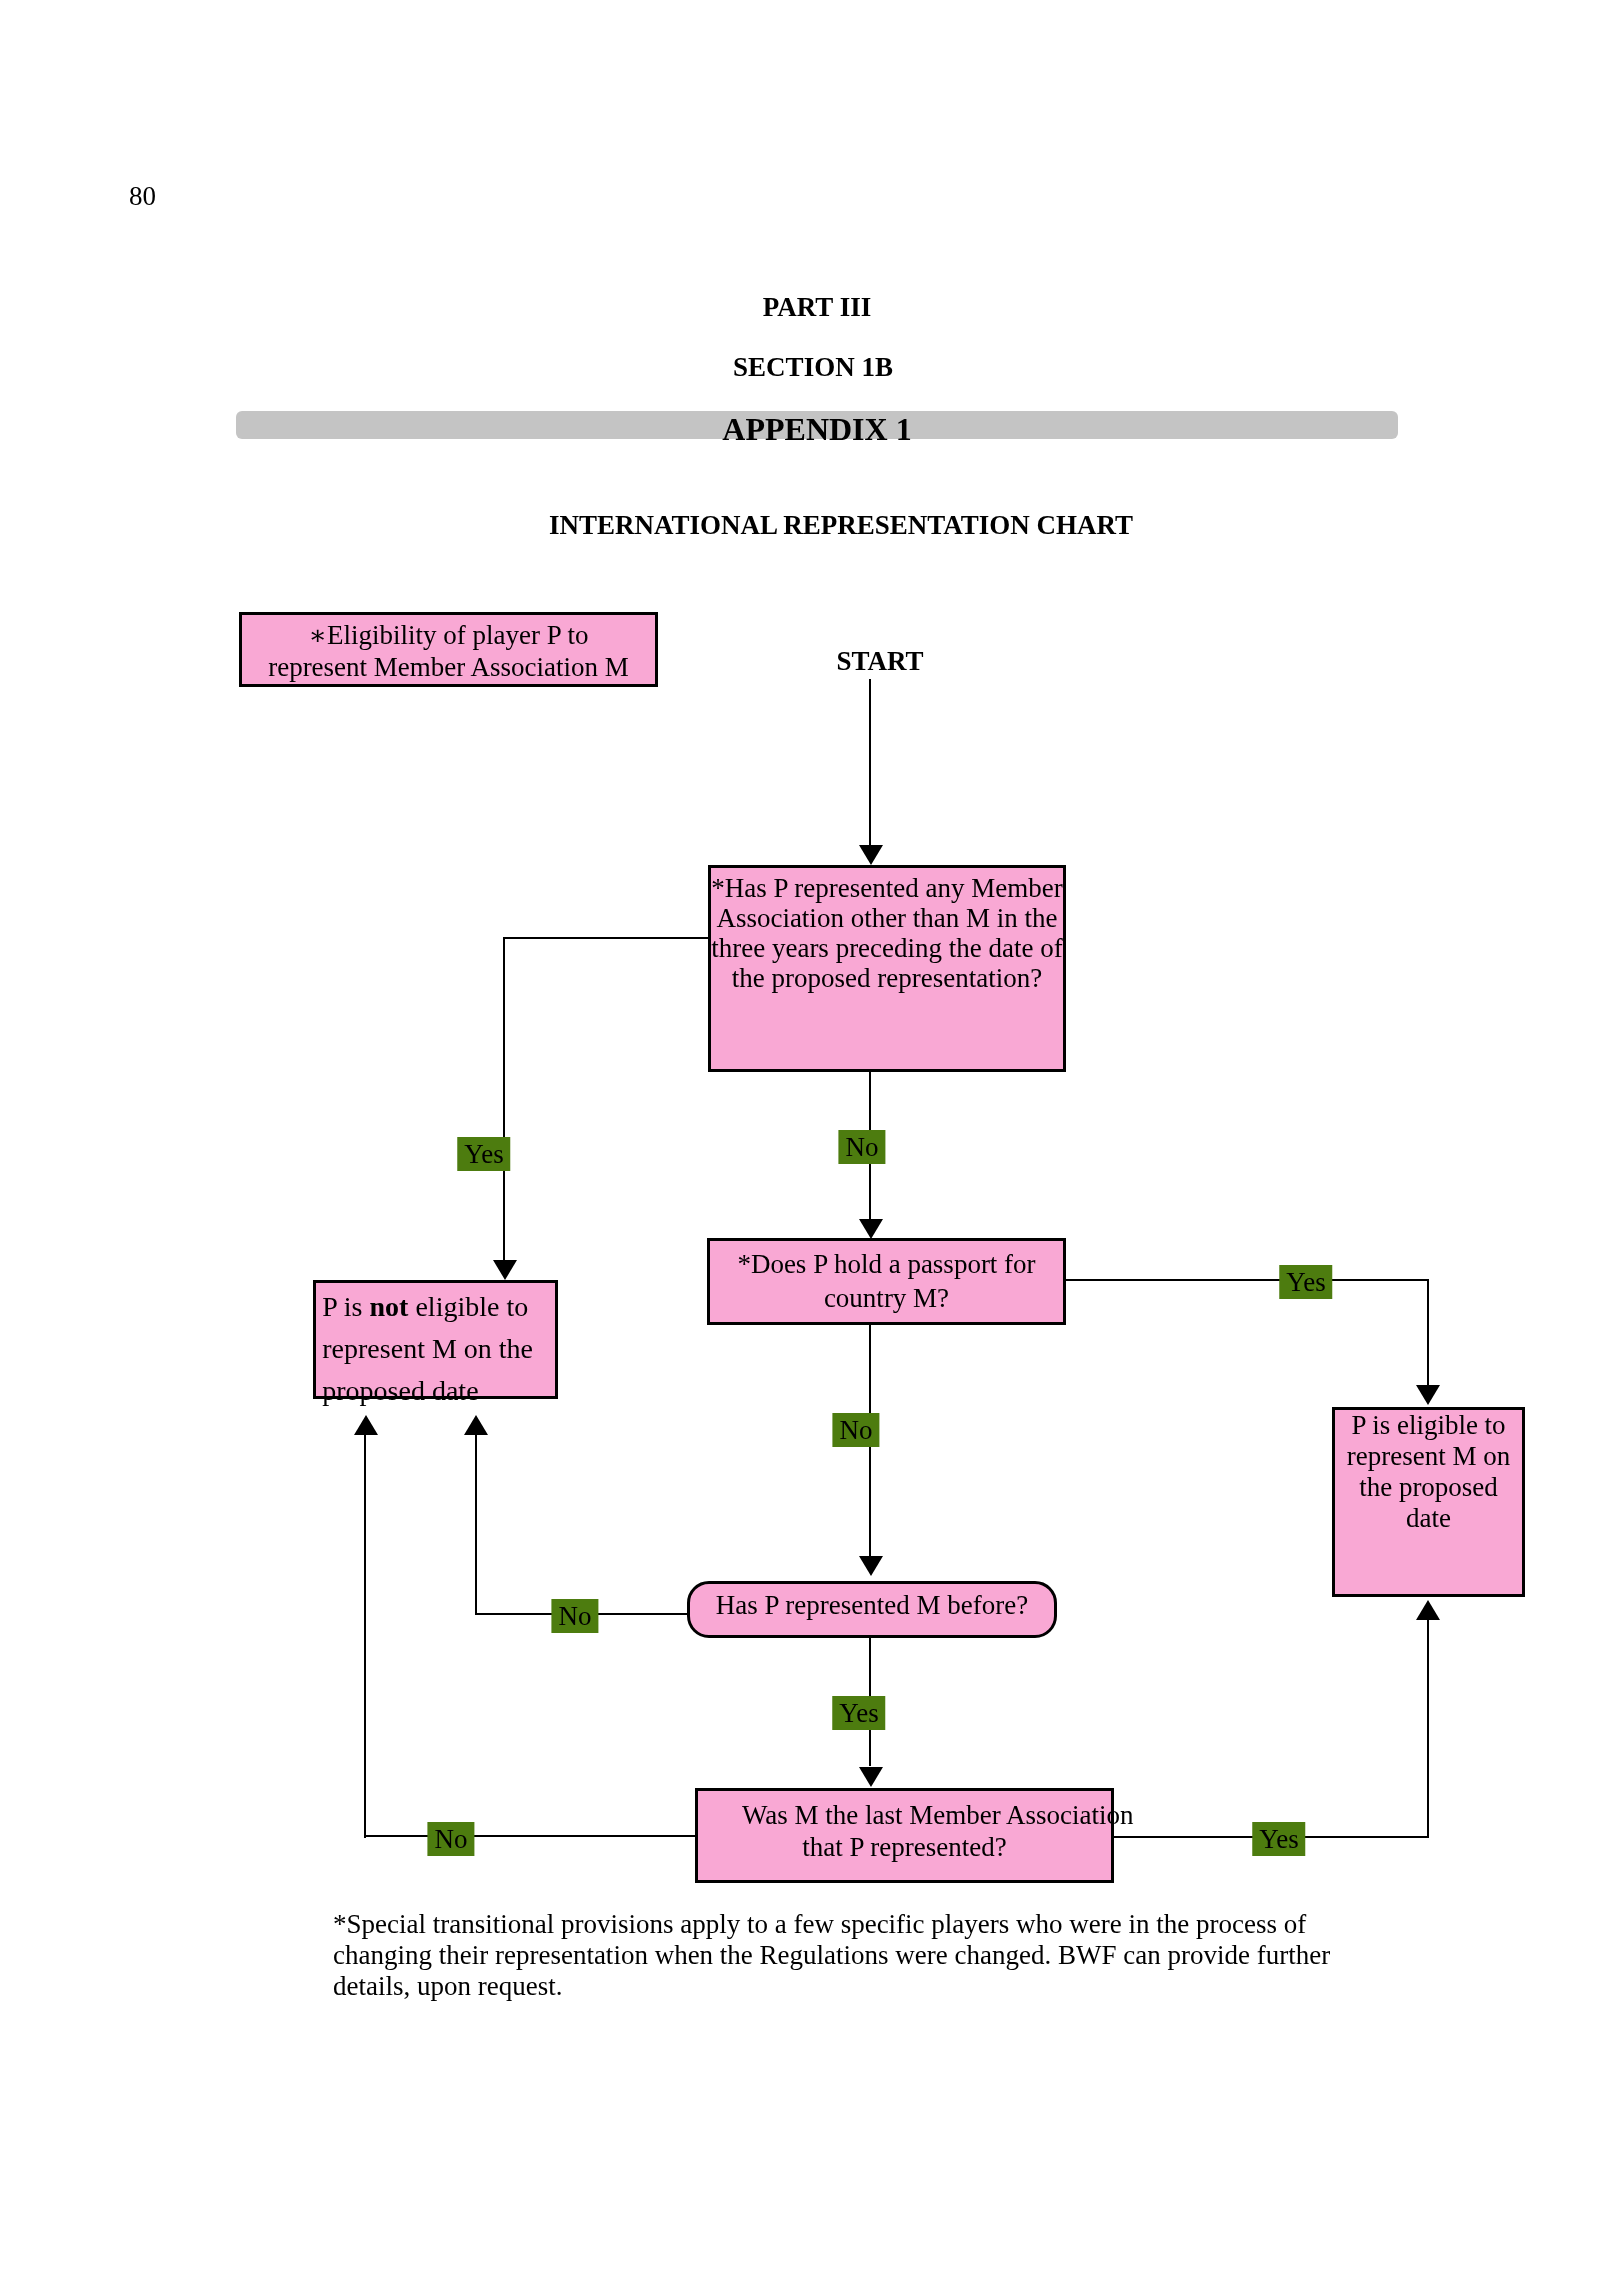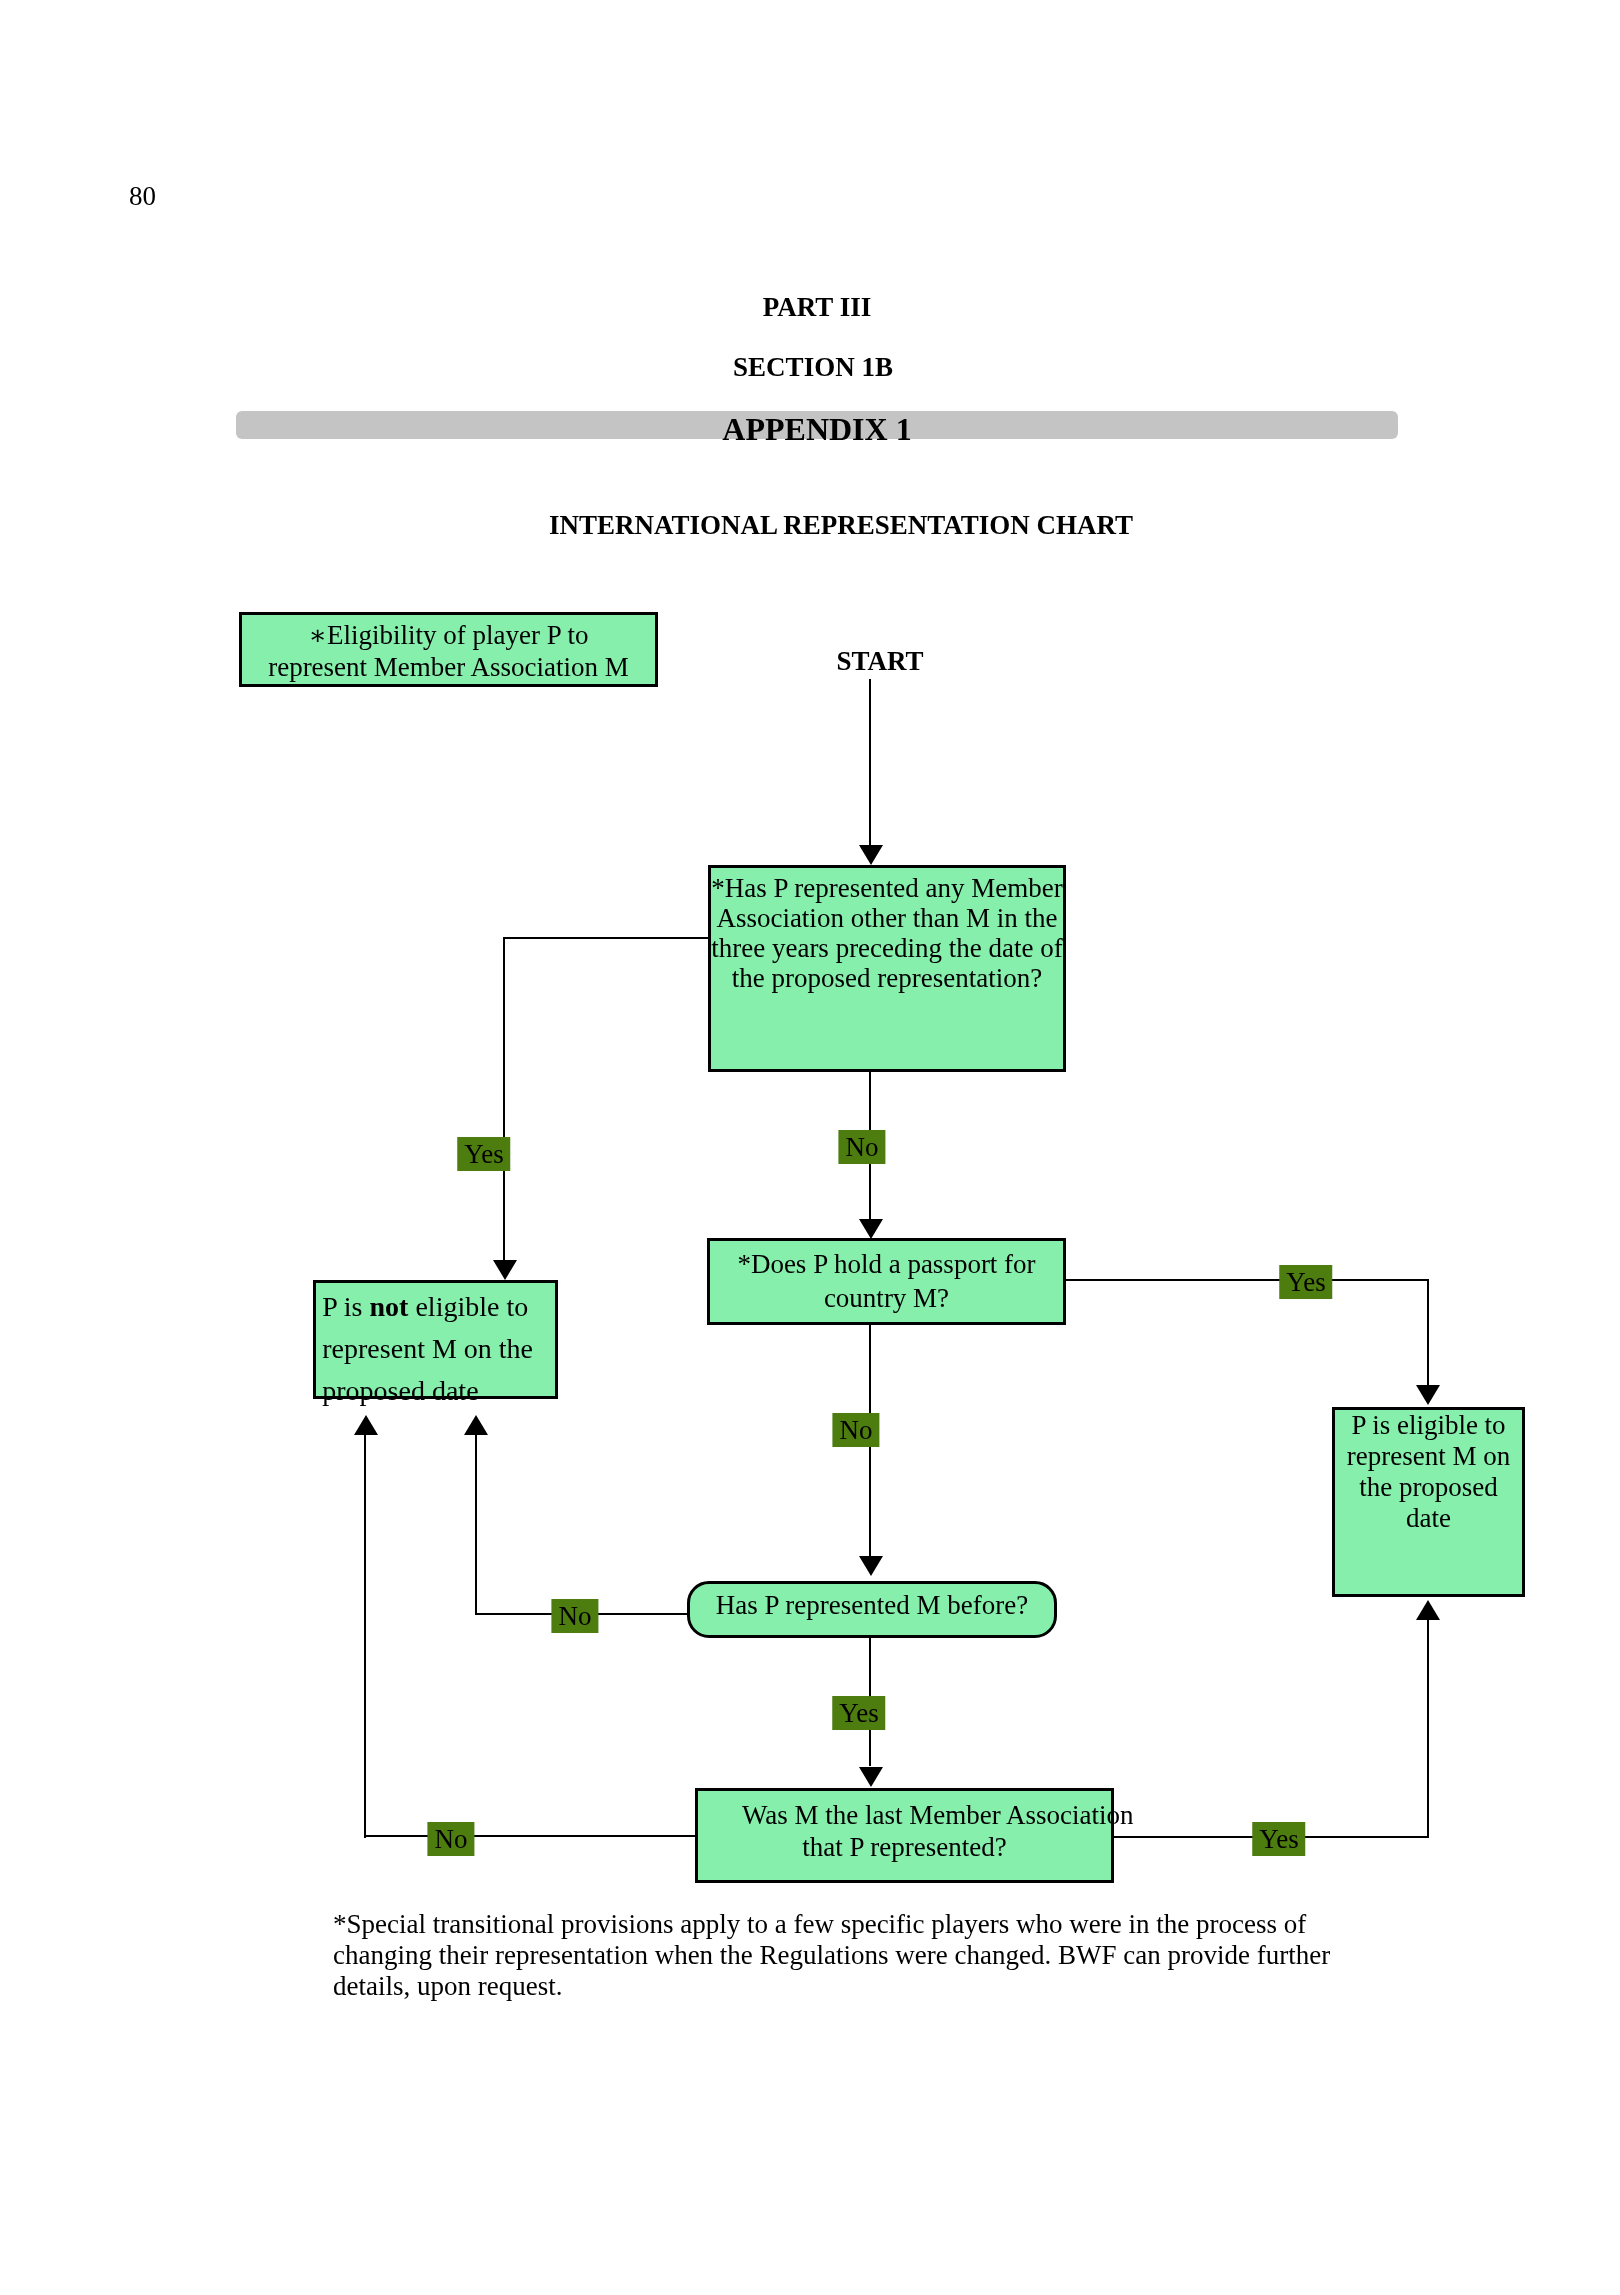--- a/index.html
+++ b/index.html
@@ -10,21 +10,21 @@
   }
   .abs{position:absolute;}
   .ctr{transform:translateX(-50%);white-space:nowrap;}
   .t34{font-size:27px;line-height:32px;}
   .hdr{font-size:27px;font-weight:bold;text-align:center;}
   .bar{
     position:absolute;left:236px;top:411px;width:1162px;height:28px;
     display:flex;align-items:flex-start;justify-content:center;border-radius:6px;
   }
   .bar-title{font-size:32px;font-weight:bold;}
-  .fbox{position:absolute;border:3.2px solid #000;background:#86efac;box-sizing:border-box;}
+  .fbox{position:absolute;border:3.2px solid #000;background:#f9a8d4;box-sizing:border-box;}
   .bline{text-align:center;font-size:27px;line-height:30px;white-space:nowrap;}
   .hline{position:absolute;height:2.4px;background:#000;}
   .vline{position:absolute;width:2.4px;background:#000;}
   .arrow-down{
     position:absolute;width:0;height:0;
     border-left:12px solid transparent;border-right:12px solid transparent;
     border-top:20px solid #000;
   }
   .arrow-up{
     position:absolute;width:0;height:0;

